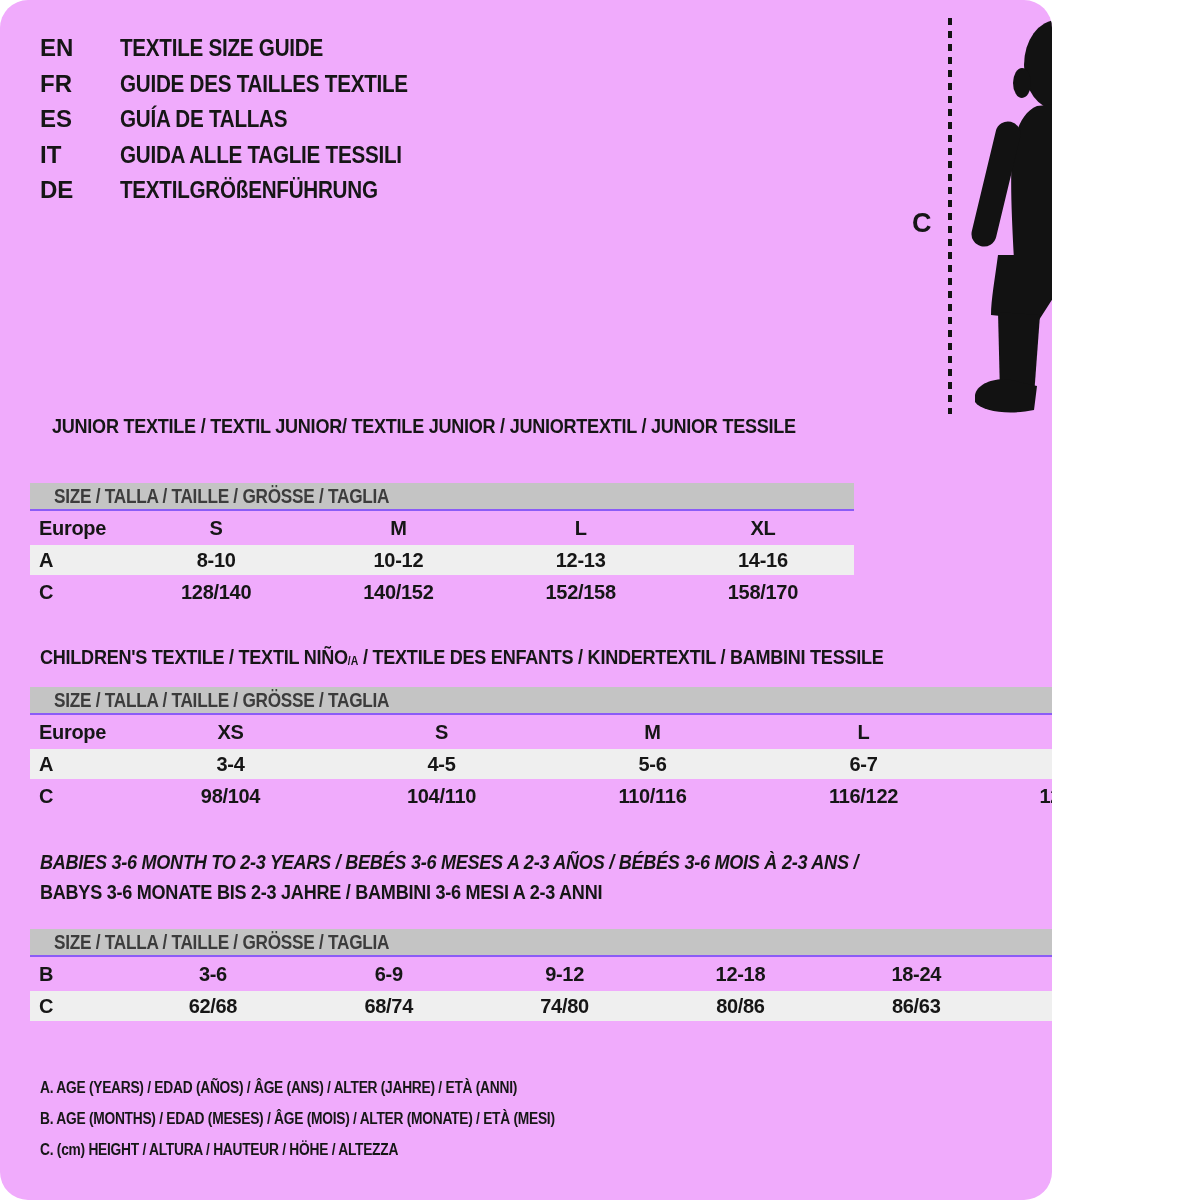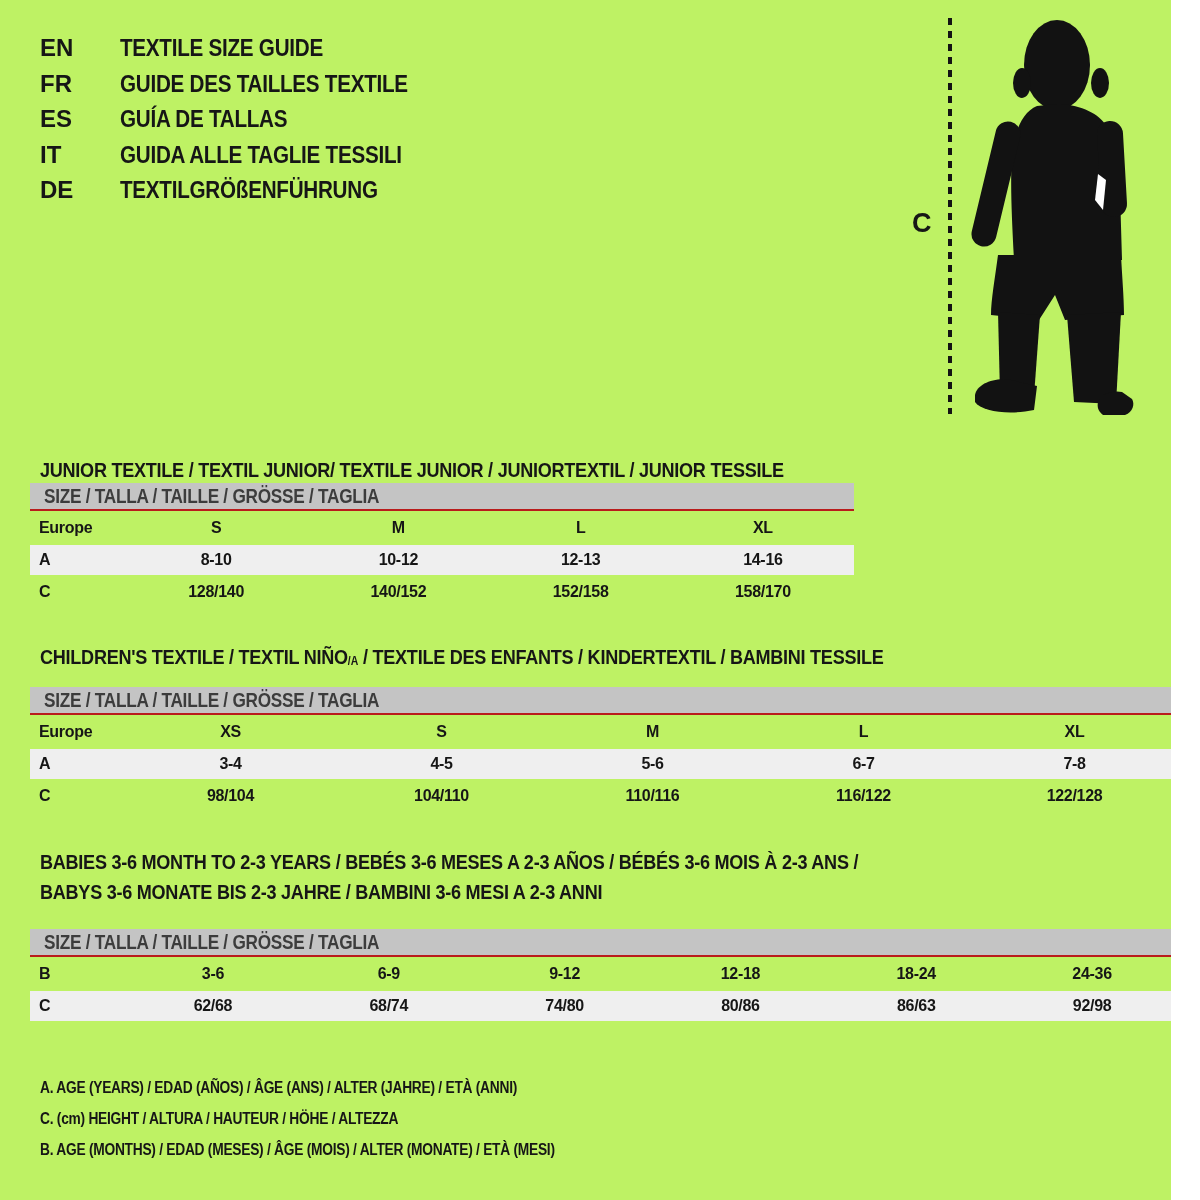--- a/index.html
+++ b/index.html
@@ -1,24 +1,25 @@
 <!DOCTYPE html>
 <html><head>
 <meta charset="utf-8">
 <style>
   html, body { margin: 0; padding: 0; background: #ffffff; }
   .page {
     position: relative;
-    width: 1171px;
+    width: 1052px;
     height: 1200px;
-    background: #bef264;
+    background: #f0abfc;
     overflow: hidden;
     font-family: "Liberation Sans", sans-serif;
     color: #161616;
     font-weight: 700;
+    border-radius: 28px;
   }
   .condensed {
     display: inline-block;
     transform: scaleX(0.86);
     transform-origin: 0 50%;
     white-space: nowrap;
     letter-spacing: -0.3px;
   }
   
   .lang-list { position: absolute; left: 40px; top: 30px; }
@@ -28,24 +29,24 @@
     position: absolute; left: 948px; top: 18px; width: 4px; height: 396px;
     background: repeating-linear-gradient(180deg, #131313 0 7px, transparent 7px 13px);
   }
   .c-label { position: absolute; left: 912px; top: 208px; font-size: 27px; line-height: 30px; }
   .figure { position: absolute; left: 962px; top: 12px; width: 185px; height: 405px; }
   
   .heading { position: absolute; left: 40px; font-size: 21px; line-height: 26px; }
   
   .table { position: absolute; left: 30px; }
   .size-bar {
-    height: 26px; background: #c4c4c4; border-bottom: 2px solid #b91c1c;
-    color: #3c3c3c; font-size: 20px; line-height: 27px; padding-left: 14px;
-  }
-  .trow { display: grid; height: 30px; line-height: 30px; font-size: 16px; margin-top: 2px; letter-spacing: -0.3px; }
+    height: 26px; background: #c4c4c4; border-bottom: 2px solid #8b5cf6;
+    color: #3c3c3c; font-size: 20px; line-height: 27px; padding-left: 24px;
+  }
+  .trow { display: grid; height: 30px; line-height: 30px; font-size: 20px; margin-top: 2px; letter-spacing: -0.3px; }
   .trow.alt { background: #efefef; }
   .cols4 { grid-template-columns: 95px repeat(4, 1fr); }
   .cols5 { grid-template-columns: 95px repeat(5, 1fr); }
   .cols6 { grid-template-columns: 95px repeat(6, 1fr); }
   .rlabel { padding-left: 9px; text-align: left; }
   .cell { text-align: center; }
   .w-junior { width: 824px; }
   .w-wide { width: 1150px; }
   
   .legend { position: absolute; left: 40px; top: 1072px; }
@@ -94,21 +95,21 @@
         <path d="M36,243 C33,266 29,288 29,303 L77,308 L93,283 L103,308 L162,303 C162,286 160,263 159,243 Z"></path>
         <path d="M36,300 L78,303 L72,384 L38,382 Z"></path>
         <path d="M105,303 L159,300 L154,392 L112,390 Z"></path>
         <path d="M13,383 C15,372 32,365 49,368 L75,374 L72,398 C48,403 20,400 13,390 Z"></path>
         <path d="M136,390 C139,381 152,378 160,380 L170,387 C173,392 171,400 163,403 L141,403 C136,399 135,395 136,390 Z"></path>
         <path fill="#ffffff" d="M136,162 L144,168 L141,198 L133,188 Z"></path>
       </g>
     </svg>
   </div>
 
-  <div class="heading" style="top:457px;">
+  <div class="heading" style="top:413px;margin-left:12px;">
     <span class="condensed">JUNIOR TEXTILE / TEXTIL JUNIOR/ TEXTILE JUNIOR / JUNIORTEXTIL / JUNIOR TESSILE</span>
   </div>
   <section class="table w-junior" style="top:483px;">
     <div class="size-bar">
       <span class="condensed">SIZE / TALLA / TAILLE / GRÖSSE / TAGLIA</span>
     </div>
     <div class="trow cols4">
       <div class="rlabel">Europe</div>
       <div class="cell">S</div>
       <div class="cell">M</div>
@@ -157,21 +158,21 @@
     <div class="trow cols5">
       <div class="rlabel">C</div>
       <div class="cell">98/104</div>
       <div class="cell">104/110</div>
       <div class="cell">110/116</div>
       <div class="cell">116/122</div>
       <div class="cell">122/128</div>
     </div>
   </section>
 
-  <div class="heading" style="top:849px;">
+  <div class="heading" style="top:849px;font-style:italic;">
     <span class="condensed">BABIES 3-6 MONTH TO 2-3 YEARS / BEBÉS 3-6 MESES A 2-3 AÑOS / BÉBÉS 3-6 MOIS À 2-3 ANS /</span>
   </div>
   <div class="heading" style="top:879px;">
     <span class="condensed">BABYS 3-6 MONATE BIS 2-3 JAHRE / BAMBINI 3-6 MESI A 2-3 ANNI</span>
   </div>
   <section class="table w-wide" style="top:929px;">
     <div class="size-bar">
       <span class="condensed">SIZE / TALLA / TAILLE / GRÖSSE / TAGLIA</span>
     </div>
     <div class="trow cols6">
@@ -192,20 +193,20 @@
       <div class="cell">86/63</div>
       <div class="cell">92/98</div>
     </div>
   </section>
 
   <div class="legend">
     <div class="legend-line">
       <span class="condensed">A. AGE (YEARS) / EDAD (AÑOS) / ÂGE (ANS) / ALTER (JAHRE) / ETÀ (ANNI)</span>
     </div>
     <div class="legend-line">
+      <span class="condensed">B. AGE (MONTHS) / EDAD (MESES) / ÂGE (MOIS) / ALTER (MONATE) / ETÀ (MESI)</span>
+    </div>
+    <div class="legend-line">
       <span class="condensed">C. (cm) HEIGHT / ALTURA / HAUTEUR / HÖHE / ALTEZZA</span>
     </div>
-    <div class="legend-line">
-      <span class="condensed">B. AGE (MONTHS) / EDAD (MESES) / ÂGE (MOIS) / ALTER (MONATE) / ETÀ (MESI)</span>
-    </div>
   </div>
 
 </div>
 
 </body></html>

